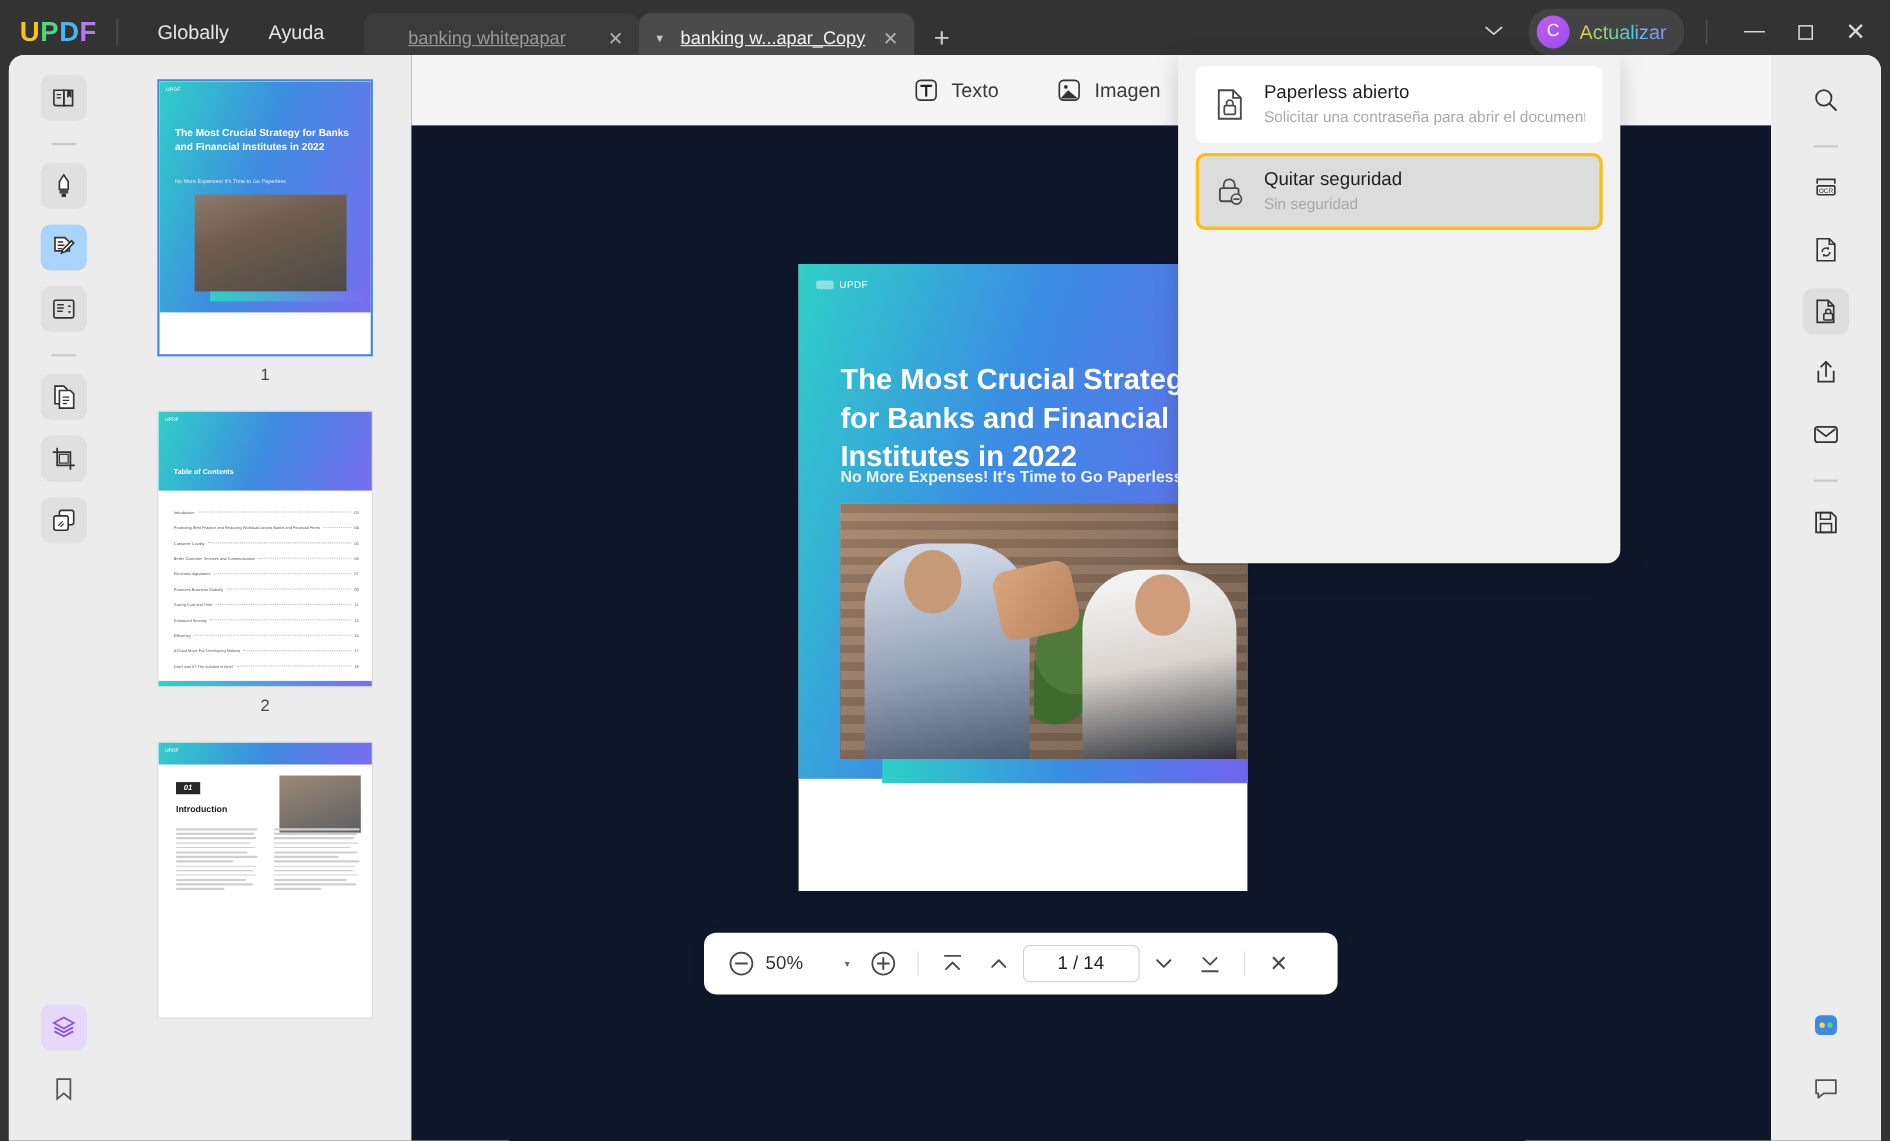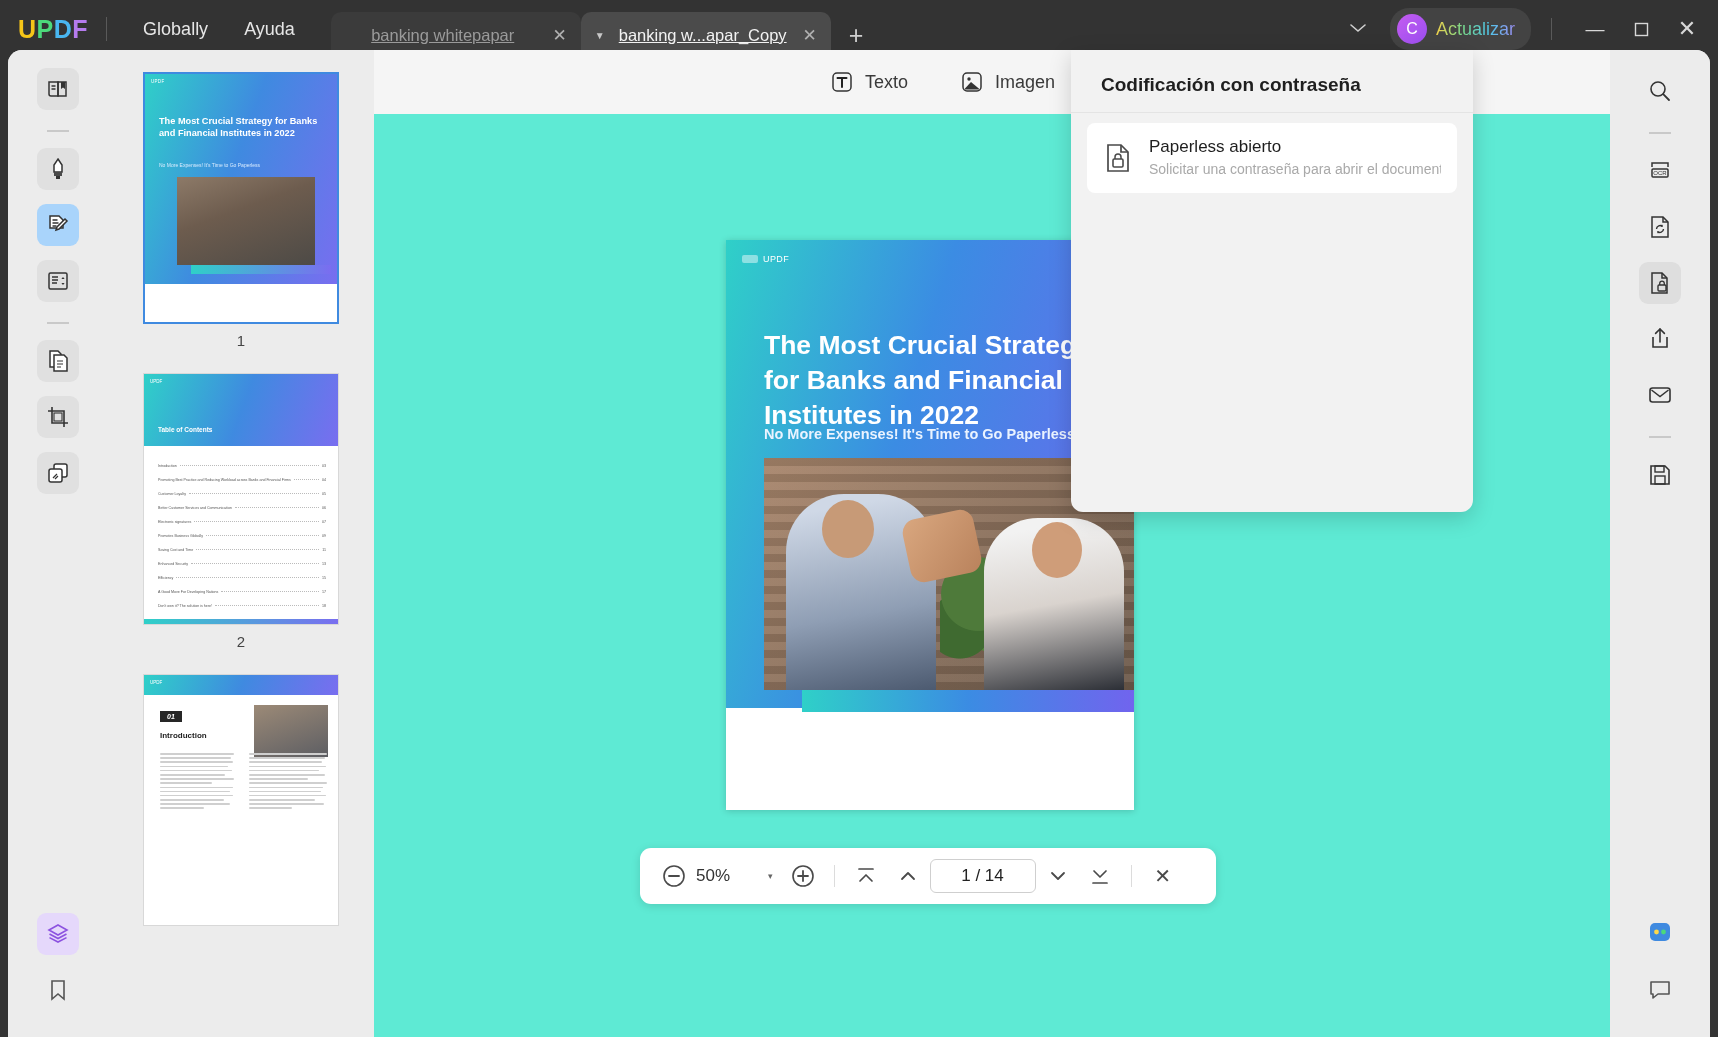--- a/index.html
+++ b/index.html
@@ -122,21 +122,21 @@
   .t3-h { position:absolute;left:16px;top:56px;font-size:8px;font-weight:bold;color:#222; }
   .t3-img { position:absolute;left:110px;top:30px;width:74px;height:52px;
     background:linear-gradient(160deg,#9c8a77,#5d5e63); }
   .t3-col-a { position:absolute;left:16px;top:78px;width:74px; }
   .t3-col-b { position:absolute;left:105px;top:78px;width:78px; }
   .t3-line { height:1.6px;background:#cfcfcf;margin-bottom:2.6px;border-radius:1px; }
 
   
   .viewer {
     position:absolute; left:366px; top:0; right:100px; height:987px;
-    background:#5eead4;
+    background:#0f172a;
   }
   .toolbar-top {
     position:absolute; top:0; left:0; right:0; height:64px;
     display:flex; align-items:center; justify-content:center; gap:52px;
     background:#f5f5f5;
   }
   .ttool { display:flex; align-items:center; gap:11px; color:#3a3a3a; font-size:18px; cursor:pointer; }
 
   .page {
     position:absolute; left:352px; top:190px; width:408px; height:570px;
@@ -625,37 +625,50 @@
       <div class="rrail-btn" style="margin-bottom:26px">
         <svg width="26" height="26" viewBox="0 0 26 26">
           <path d="M4 5h18v12H11l-5 4v-4H4z" fill="none" stroke="#555" stroke-width="1.6" stroke-linejoin="round"></path>
         </svg>
       </div>
     </div>
 
   </div>
 
   <div class="sec-panel">
-    <div class="sec-head">Codificación con contraseña</div>
     <div class="sec-list">
 
       <div class="sec-item">
         <div class="sec-ico">
           <svg width="28" height="30" viewBox="0 0 28 30">
             <path d="M4 2h13l7 7v19H4z" fill="none" stroke="#4a4a4a" stroke-width="1.7"></path>
             <path d="M17 2v7h7" fill="none" stroke="#4a4a4a" stroke-width="1.7"></path>
             <rect x="9" y="16" width="10" height="8" rx="1.2" fill="none" stroke="#4a4a4a" stroke-width="1.6"></rect>
             <path d="M11 16v-2a3 3 0 0 1 6 0v2" fill="none" stroke="#4a4a4a" stroke-width="1.5"></path>
           </svg>
         </div>
         <div class="sec-txt">
           <div class="sec-t">Paperless abierto</div>
           <div class="sec-s">Solicitar una contraseña para abrir el documento</div>
         </div>
       </div>
 
 
+      <div class="sec-item highlight">
+        <div class="sec-ico">
+          <svg width="28" height="30" viewBox="0 0 28 30">
+            <rect x="5" y="12" width="17" height="12" rx="2" fill="none" stroke="#4a4a4a" stroke-width="1.7"></rect>
+            <path d="M8.5 12V9a5 5 0 0 1 10 0v3" fill="none" stroke="#4a4a4a" stroke-width="1.6"></path>
+            <circle cx="20" cy="22" r="4.6" fill="#e0e0e0" stroke="#4a4a4a" stroke-width="1.5"></circle>
+            <path d="M17.8 22h4.4" stroke="#4a4a4a" stroke-width="1.6" stroke-linecap="round"></path>
+          </svg>
+        </div>
+        <div class="sec-txt">
+          <div class="sec-t">Quitar seguridad</div>
+          <div class="sec-s">Sin seguridad</div>
+        </div>
+      </div>
 
 
     </div>
   </div>
 
 </div>
 
 </body></html>

